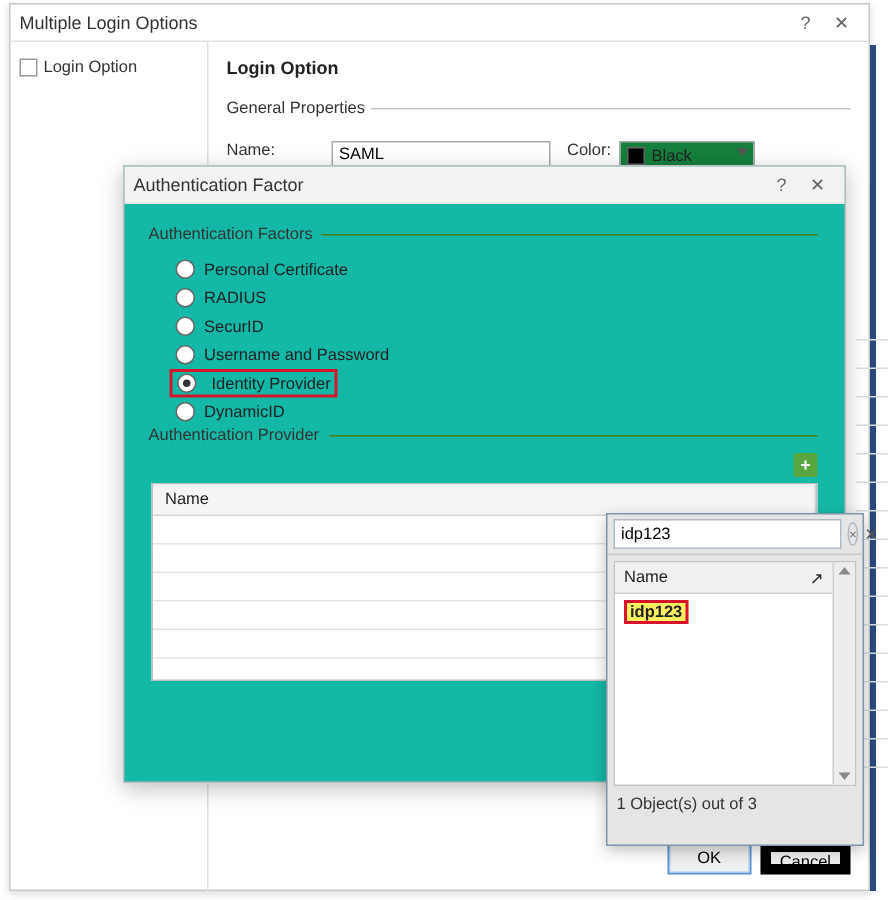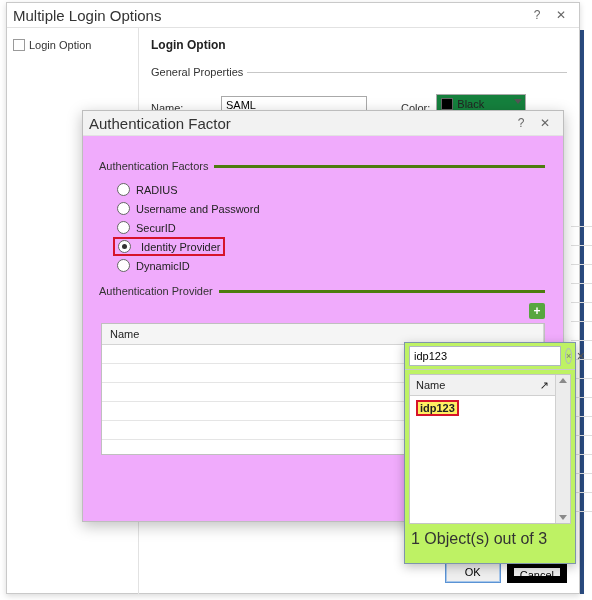--- a/index.html
+++ b/index.html
@@ -4,81 +4,81 @@
 <style>
   html,body{margin:0;padding:0;font-family:"Segoe UI",Tahoma,sans-serif;font-size:11px;color:#222;background:#fff}
   body{width:592px;height:600px;position:relative;overflow:hidden}
 
   
   #app-frame{position:absolute;top:30px;right:8px;bottom:6px;width:12px;background:#2b4c82;border-radius:0}
 
   
   #win-main{position:absolute;left:6px;top:2px;width:572px;height:590px;background:#fff;border:1px solid #c9c9c9;box-shadow:0 2px 6px rgba(0,0,0,.15)}
   .titlebar{height:24px;display:flex;align-items:center;padding:0 6px;border-bottom:1px solid #e2e2e2;position:relative}
-  .titlebar .t-title{flex:1;font-size:15px;color:#333}
+  .titlebar .t-title{flex:1;font-size:12px;color:#333}
   .tb-btn{width:24px;text-align:center;color:#666;cursor:default;font-size:12px}
 
   #main-body{display:flex;height:calc(100% - 24px)}
   #tree-pane{width:132px;padding:10px 6px;border-right:1px solid #e2e2e2;box-sizing:border-box}
   .tree-item{display:flex;align-items:center;gap:4px;padding:1px 0;color:#333}
   .tree-item .box{width:10px;height:10px;border:1px solid #9a9a9a;display:inline-block}
   #right-pane{flex:1;padding:10px 12px;box-sizing:border-box;position:relative}
   #right-pane h1{margin:0 0 14px 0;font-size:12px;font-weight:bold}
 
   fieldset.gp{border:1px solid #c7c7c7;border-left:none;border-right:none;border-bottom:none;margin:0;padding:12px 0 0 0}
   fieldset.gp legend{font-size:11px;color:#333;padding:0 4px 0 0}
-  .form-row{display:flex;align-items:flex-end;gap:6px;margin:4px 0}
+  .form-row{display:flex;align-items:flex-start;gap:6px;margin:4px 0}
   .form-row .lbl{width:64px;color:#333}
   input.txt, select.sel{height:18px;border:1px solid #a9a9a9;font:inherit;padding:0 4px;box-sizing:border-box}
   input.txt{width:146px}
   .color-sel{display:flex;align-items:center;gap:4px}
   .sw{width:10px;height:10px;background:#000;border:1px solid #666}
 
   
   #main-foot{position:absolute;right:12px;bottom:10px;display:flex;gap:6px}
   button.std{min-width:56px;height:22px;border:7px solid #000000;background:#efefef;font:inherit;cursor:default}
   button.std.primary{border:1px solid #5b93d4;box-shadow:0 0 0 1px #a7c7eb inset}
 
   
-  #win-auth{position:absolute;left:82px;top:110px;width:480px;height:410px;background:#f0abfc;border:1px solid #bdbdbd;box-shadow:0 4px 14px rgba(0,0,0,.25)}
+  #win-auth{position:absolute;left:82px;top:110px;width:480px;height:410px;background:#14b8a6;border:1px solid #bdbdbd;box-shadow:0 4px 14px rgba(0,0,0,.25)}
   #win-auth .body{padding:14px 18px 8px 18px;height:calc(100% - 24px);box-sizing:border-box;position:relative}
-  #win-auth fieldset{border:none;border-top:3px solid #4d7c0f;margin:10px 0 0 0;padding:8px 0 0 0}
+  #win-auth fieldset{border:none;border-top:1px solid #4d7c0f;margin:0 0 0 0;padding:8px 0 0 0}
   #win-auth legend{font-size:11px;color:#333;padding:0 6px 0 0;margin-left:-2px}
 
   .radio-row{display:flex;align-items:center;gap:6px;padding:3px 0 3px 16px}
   .r{width:11px;height:11px;border:1px solid #666;border-radius:50%;display:inline-flex;align-items:center;justify-content:center;background:#fff}
   .r.on::after{content:"";width:5px;height:5px;border-radius:50%;background:#333}
   .hl{border:2px solid #d6142a;padding:1px 3px;margin-left:12px}
   .hl .r{margin-right:4px}
 
   
   #auth-table{margin-top:6px;border:1px solid #bfbfbf;background:#fff;height:130px;position:relative}
   #auth-table .hdr{display:flex;background:#f5f5f5;border-bottom:1px solid #d4d4d4;height:20px;align-items:center}
   #auth-table .hdr .col{padding:0 8px;border-right:1px solid #d4d4d4;height:100%;display:flex;align-items:center;flex:1}
   #auth-table .rows .row{height:18px;border-bottom:1px solid #e5e5e5}
   .add-btn{position:absolute;top:-20px;right:0;width:16px;height:16px;background:#57a63f;color:#fff;display:flex;align-items:center;justify-content:center;font-size:12px;font-weight:bold;border-radius:2px}
 
   #auth-foot{position:absolute;right:14px;bottom:10px;display:flex;gap:6px}
 
   
-  #picker{position:absolute;left:404px;top:342px;width:170px;height:220px;background:#bef264;border:1px solid #7f95ab;box-shadow:0 3px 10px rgba(0,0,0,.25)}
+  #picker{position:absolute;left:404px;top:342px;width:170px;height:220px;background:#e5e5e5;border:1px solid #7f95ab;box-shadow:0 3px 10px rgba(0,0,0,.25)}
   #picker .srch{display:flex;align-items:center;gap:4px;padding:3px 4px;border-bottom:1px solid #c9c9c9}
   #picker .srch input{flex:1;height:18px;border:1px solid #aeb8c2;padding:0 4px;font:inherit}
   #picker .srch .clear{width:14px;height:14px;border:1px solid #aeb8c2;border-radius:50%;font-size:9px;display:flex;align-items:center;justify-content:center;color:#7a7a7a}
   #picker .close{width:16px;text-align:center;color:#555}
   #picker .list{border:1px solid #c5c5c5;margin:4px;background:#fff;height:148px;position:relative;display:flex}
   #picker .list .hdr{height:20px;background:#f1f1f1;border-bottom:1px solid #d0d0d0;display:flex;align-items:center;padding:0 6px;justify-content:space-between;font-size:11px}
   #picker .list .body{flex:1}
   #picker .list .col-main{flex:1;display:flex;flex-direction:column}
   #picker .list .scroll{width:14px;background:#ececec;border-left:1px solid #d0d0d0;position:relative}
   #picker .list .scroll::before,#picker .list .scroll::after{content:"";position:absolute;left:3px;width:0;height:0;border-left:4px solid transparent;border-right:4px solid transparent}
   #picker .list .scroll::before{top:3px;border-bottom:5px solid #8a8a8a}
   #picker .list .scroll::after{bottom:3px;border-top:5px solid #8a8a8a}
   .match{display:inline-block;border:2px solid #d6142a;padding:0 2px;margin:4px 6px;background:#ffef63;font-weight:bold}
-  #picker .status{padding:2px 6px;font-size:16px;color:#333}
+  #picker .status{padding:2px 6px;font-size:11px;color:#333}
 
   
   #bg-grid{position:absolute;left:432px;top:180px;width:140px;height:330px}
   #bg-grid .line{height:18px;border-bottom:1px solid #dcdcdc}
 </style>
 </head>
 <body>
 
 <div id="app-frame"></div>
 
@@ -98,21 +98,21 @@
 
     <div id="right-pane">
       <h1>Login Option</h1>
 
       <fieldset class="gp">
         <legend>General Properties</legend>
 
         <div class="form-row">
           <span class="lbl">Name:</span>
           <input class="txt" value="SAML" style="">
-          <span class="lbl" style="width:auto;margin-left:28px">Color:</span>
+          <span class="lbl" style="width:auto;margin-left:5px">Color:</span>
           <div class="color-sel" style="border:1px solid #a9a9a9;height:18px;padding:0 14px 0 4px;position:relative;background:#15803d;min-width:70px">
             <span class="sw"></span>
             <span>Black</span>
             <span style="position:absolute;right:3px;top:4px;border-left:4px solid transparent;border-right:4px solid transparent;border-top:5px solid #555"></span>
           </div>
         </div>
 
         <div class="form-row">
           <span class="lbl">Comment:</span>
           <input class="txt" style="width: 322px;" value="">
@@ -151,29 +151,33 @@
     <span class="t-title">Authentication Factor</span>
     <span class="tb-btn">?</span>
     <span class="tb-btn">✕</span>
   </div>
   <div class="body">
     <fieldset>
       <legend>Authentication Factors</legend>
 
       <div class="radio-row">
         <span class="r"></span>
+        <span>Personal Certificate</span>
+      </div>
+      <div class="radio-row">
+        <span class="r"></span>
         <span>RADIUS</span>
       </div>
       <div class="radio-row">
         <span class="r"></span>
+        <span>SecurID</span>
+      </div>
+      <div class="radio-row">
+        <span class="r"></span>
         <span>Username and Password</span>
-      </div>
-      <div class="radio-row">
-        <span class="r"></span>
-        <span>SecurID</span>
       </div>
       <div class="radio-row hl" style="display:inline-flex">
         <span class="r on"></span>
         <span>Identity Provider</span>
       </div>
       <div class="radio-row">
         <span class="r"></span>
         <span>DynamicID</span>
       </div>
     </fieldset>

